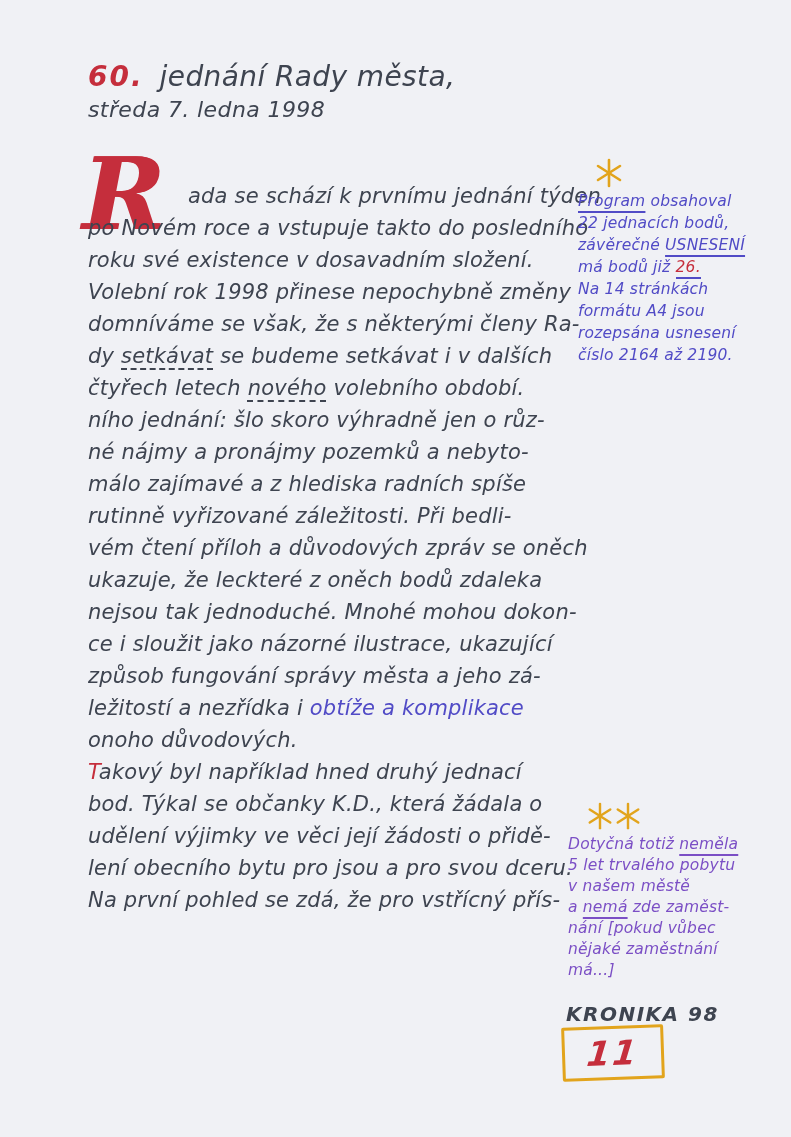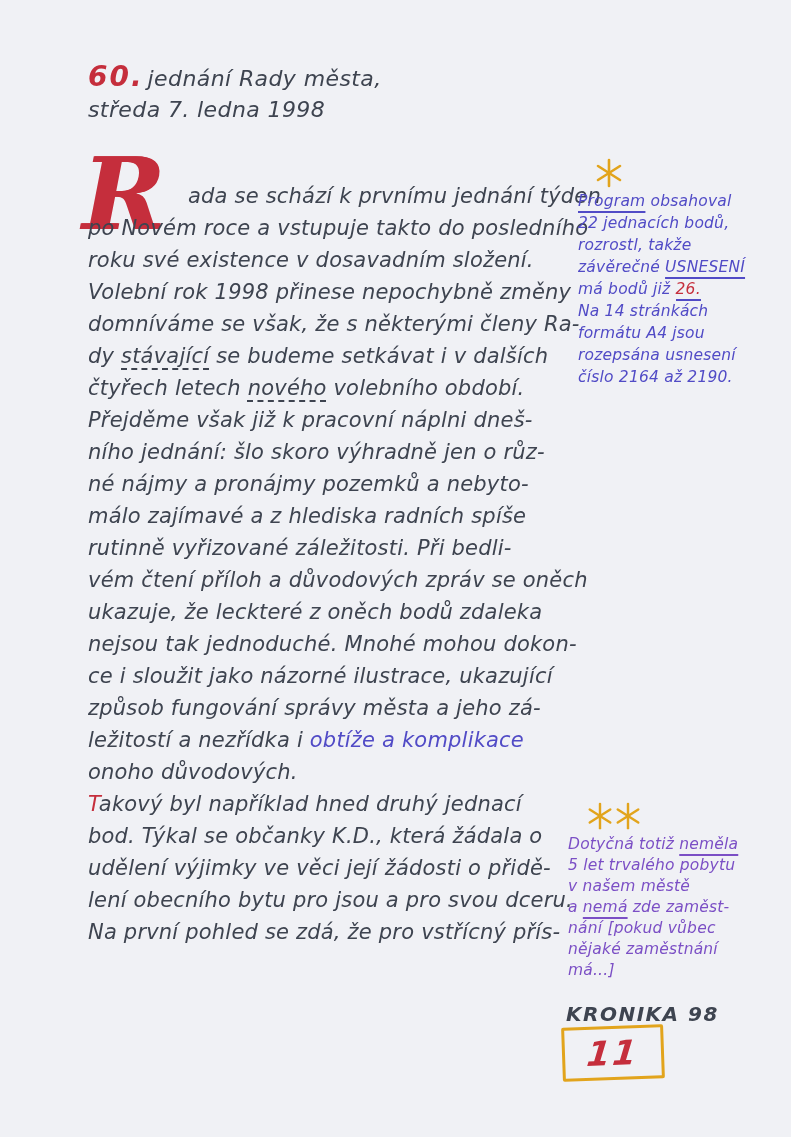--- a/index.html
+++ b/index.html
@@ -7,21 +7,21 @@
     position:relative;
     width:791px;height:1137px;
     background:var(--paper,#f0f1f5);
     overflow:hidden;
     font-family:"DejaVu Sans",sans-serif;
     color:var(--ink,#3e4450);
   }
   
   .header{position:absolute;left:88px;top:60px;font-style:italic;}
   .header .num{color:var(--red);font-size:28px;font-weight:bold;letter-spacing:2px;}
-  .header .title{font-size:22px;letter-spacing:.4px;margin-left:4px;}
+  .header .title{font-size:28px;letter-spacing:.4px;margin-left:16px;}
   .header .date{font-size:22px;letter-spacing:.4px;margin-top:4px;}
   
   .dropcap{
     position:absolute;left:82px;top:144px;
     font-family:"DejaVu Serif",serif;font-style:italic;font-weight:bold;
     font-size:100px;line-height:1;color:var(--red);
     text-shadow:1px 0 0 var(--red);
   }
   
   .body-text{position:absolute;left:88px;top:180px;width:500px;font-style:italic;}
@@ -72,23 +72,22 @@
   </div>
 
   <div class="dropcap">R</div>
 
   <div class="body-text">
       <div class="bline first"><span>ada se schází k prvnímu jednání týden</span></div>
       <div class="bline"><span>po Novém roce a vstupuje takto do posledního</span></div>
       <div class="bline"><span>roku své existence v dosavadním složení.</span></div>
       <div class="bline"><span>Volební rok 1998 přinese nepochybně změny</span></div>
       <div class="bline"><span>domníváme se však, že s některými členy Ra-</span></div>
-      <div class="bline"><span>dy </span><span class="u-dash">stávající</span><span> se budeme setkávat i v dalších</span></div>
+      <div class="bline"><span>dy </span><span class="u-dash">setkávat</span><span> se budeme setkávat i v dalších</span></div>
       <div class="bline"><span>čtyřech letech </span><span class="u-dash">nového</span><span> volebního období.</span></div>
-      <div class="bline"><span>Přejděme však již k pracovní náplni dneš-</span></div>
       <div class="bline"><span>ního jednání: šlo skoro výhradně jen o růz-</span></div>
       <div class="bline"><span>né nájmy a pronájmy pozemků a nebyto-</span></div>
       <div class="bline"><span>málo zajímavé a z hlediska radních spíše</span></div>
       <div class="bline"><span>rutinně vyřizované záležitosti. Při bedli-</span></div>
       <div class="bline"><span>vém čtení příloh a důvodových zpráv se oněch</span></div>
       <div class="bline"><span>ukazuje, že leckteré z oněch bodů zdaleka</span></div>
       <div class="bline"><span>nejsou tak jednoduché. Mnohé mohou dokon-</span></div>
       <div class="bline"><span>ce i sloužit jako názorné ilustrace, ukazující</span></div>
       <div class="bline"><span>způsob fungování správy města a jeho zá-</span></div>
       <div class="bline"><span>ležitostí a nezřídka i </span><span class="blue">obtíže a komplikace</span></div>
@@ -106,21 +105,20 @@
         <g stroke="currentColor" stroke-width="2.6" stroke-linecap="round" fill="none">
           <line x1="15" y1="2" x2="15" y2="28"></line>
           <line x1="4" y1="8" x2="26" y2="22"></line>
           <line x1="26" y1="8" x2="4" y2="22"></line>
         </g>
       </svg>
     </div>
     <div class="note-text">
         <div class="nline"><span class="u-solid">Program</span><span> obsahoval</span></div>
         <div class="nline"><span>22 jednacích bodů,</span></div>
-        <div class="nline"><span>rozrostl, takže</span></div>
         <div class="nline"><span>závěrečné </span><span class="u-solid">USNESENÍ</span></div>
         <div class="nline"><span>má bodů již </span><span class="red u-blue">26.</span></div>
         <div class="nline"><span>Na 14 stránkách</span></div>
         <div class="nline"><span>formátu A4 jsou</span></div>
         <div class="nline"><span>rozepsána usnesení</span></div>
         <div class="nline"><span>číslo 2164 až 2190.</span></div>
       </div>
   </div>
 
   <div class="note note-2">

